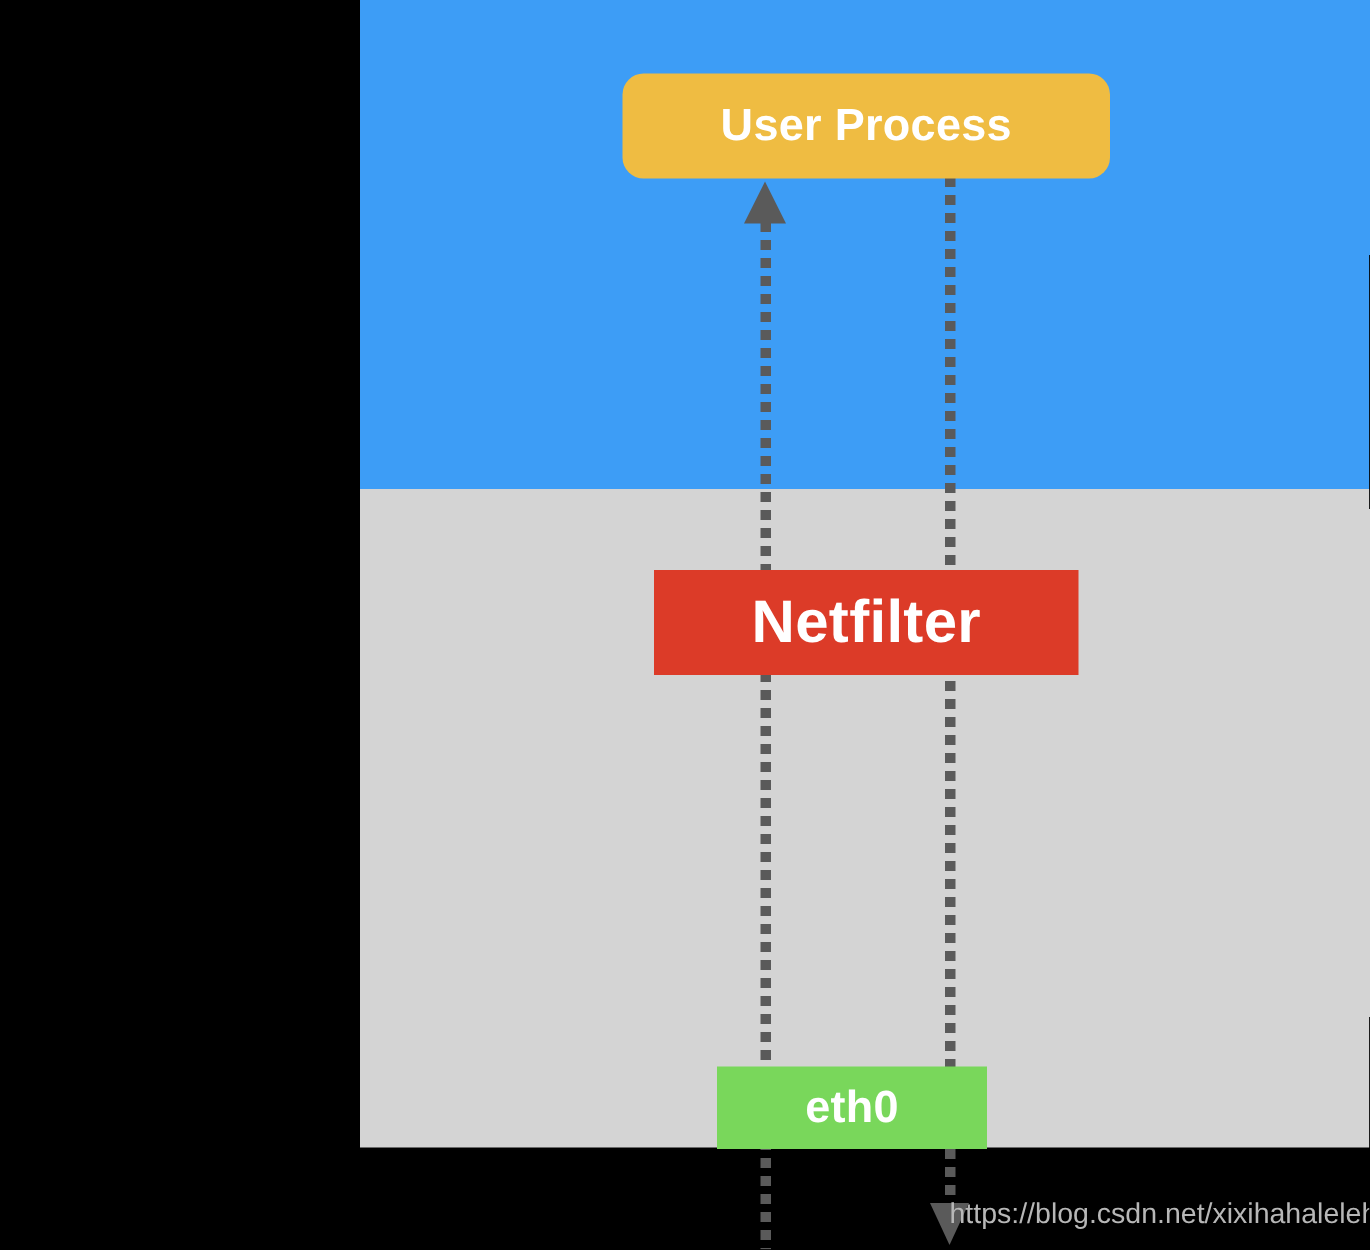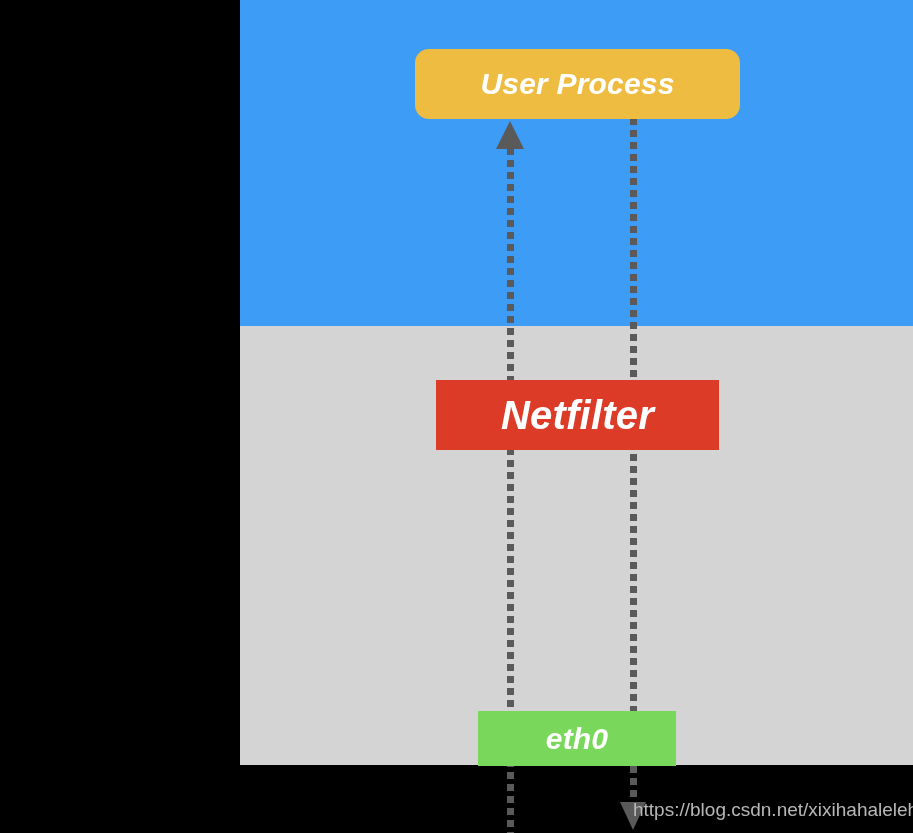--- a/index.html
+++ b/index.html
@@ -83,21 +83,20 @@
   .node {
     position: absolute;
     display: flex;
     align-items: center;
     justify-content: center;
     color: #ffffff;
     font-weight: bold;
     letter-spacing: 0.2px;
     text-align: center;
     box-sizing: border-box;
-    font-style: italic;
   }
   #node-user-process {
     left: 415px;
     top: 49px;
     width: 325px;
     height: 70px;
     background: #efbc42;
     border-radius: 14px;
     font-size: 30px;
   }
@@ -105,21 +104,21 @@
     left: 436px;
     top: 380px;
     width: 283px;
     height: 70px;
     background: #dc3b28;
     font-size: 40px;
   }
   #node-eth0 {
     left: 478px;
     top: 711px;
-    width: 198px;
+    width: 180px;
     height: 55px;
     background: #79d75b;
     font-size: 30px;
   }
 
   
   #watermark {
     position: absolute;
     left: 633px;
     top: 799px;

